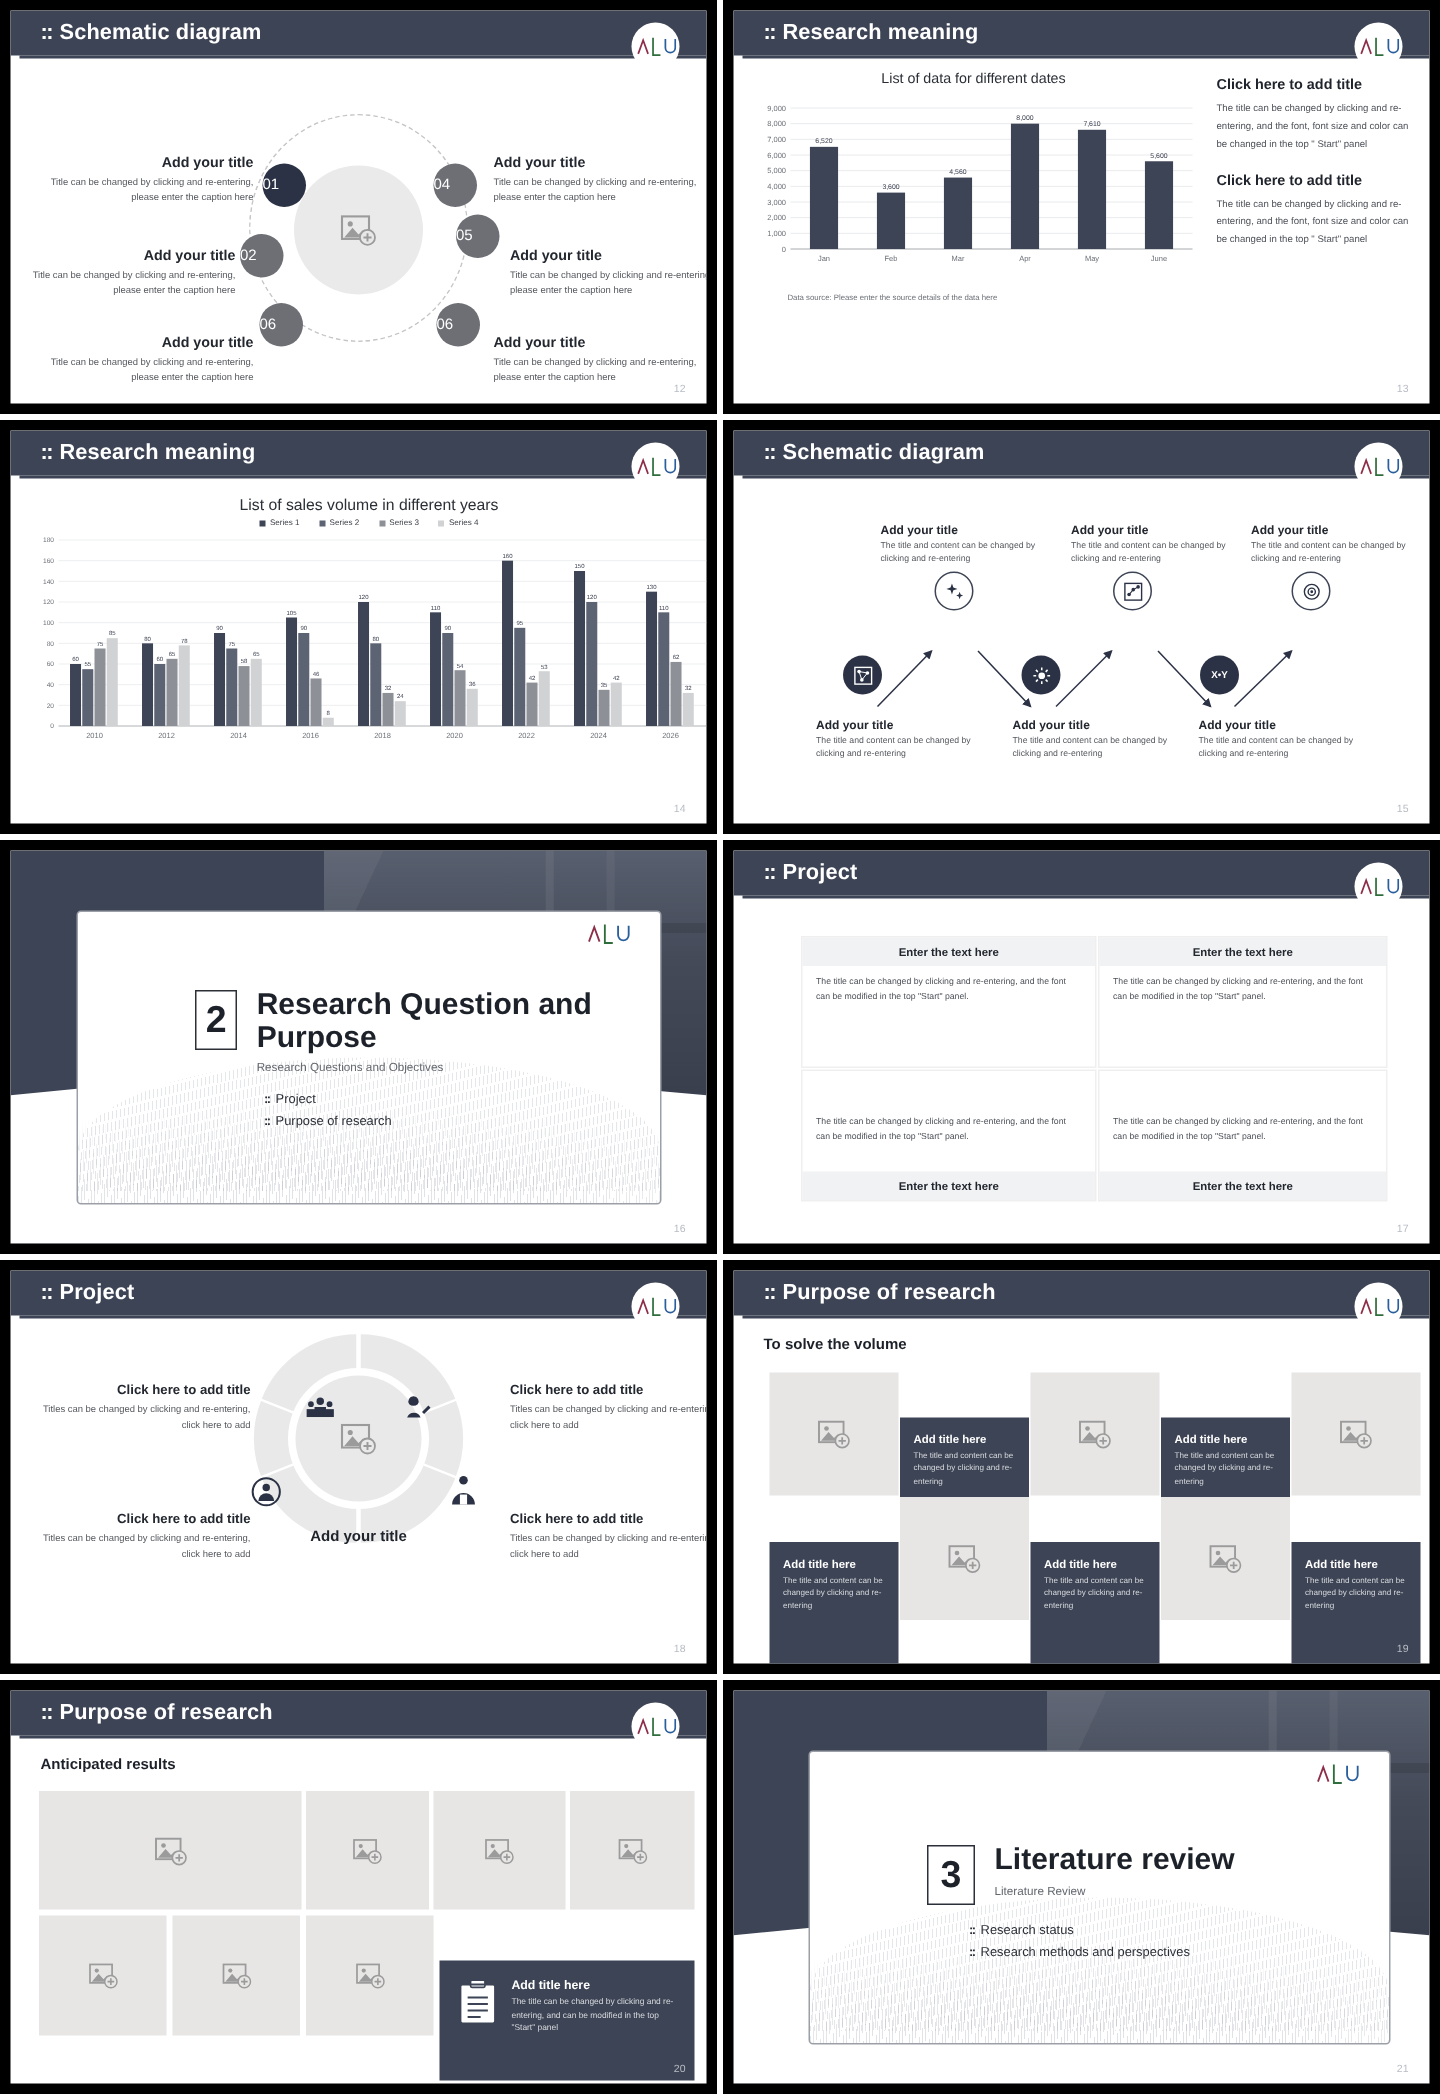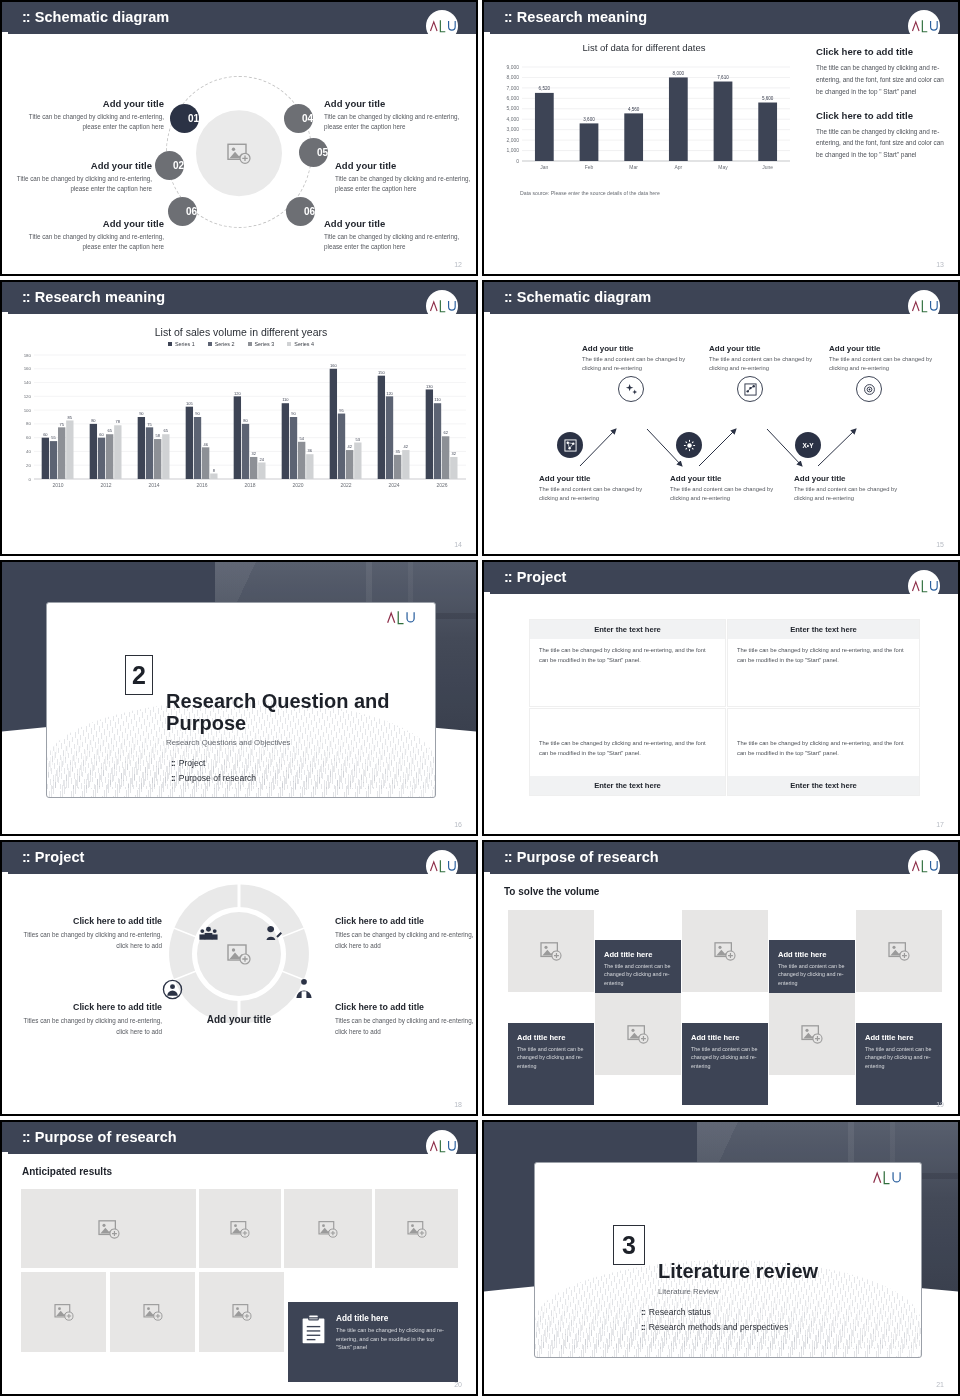--- a/index.html
+++ b/index.html
@@ -16,21 +16,21 @@
     grid-template-rows: repeat(5, 276px);
     column-gap: 4px;
     row-gap: 4px;
     align-content: start;
   }
   .slide {
     position: relative;
     width: 478px; height: 276px;
     background: #ffffff;
     overflow: hidden;
-    border: 2px solid #000000;
+    border: 7px solid #000000;
   }
   
   .hdr {
     position: absolute; left: 0; top: 0; right: 0; height: 30px;
     background: #3d4455;
   }
   .hdr-underline {
     position: absolute; left: 6px; top: 30px; right: 0; height: 2px;
     background: #3d4455;
   }
@@ -61,22 +61,22 @@
     width: 86px; height: 86px; border-radius: 50%; background: #eaeaea;
     display:flex; align-items:center; justify-content:center;
   }
   .s12-dash {
     position: absolute; left: 50%; top: 50%; transform: translate(-50%,-52%);
     width: 146px; height: 152px; border-radius: 50%;
     border: 1px dashed #c6c6c6;
   }
   .num-bubble {
     position: absolute; width: 29px; height: 29px; border-radius: 50%;
-    background: #6d6f74; color: #fff; font-size: 10px; font-weight: bold;
-    display: flex; align-items: center; justify-content: flex-end;
+    background: #6d6f74; color: #fff; font-size: 10px; font-weight: normal;
+    display: flex; align-items: center; justify-content: flex-start;
   }
   .num-bubble.dark { background: #2b3245; }
   .s12-txt { position: absolute; width: 142px; }
   .s12-txt .t { font-size: 9.5px; font-weight: bold; color: #23272f; margin-bottom: 3px; }
   .s12-txt .d { font-size: 6.3px; color: #55585e; line-height: 1.55; }
   .ta-r { text-align: right; }
   .ta-l { text-align: left; }
   
   .chart-title { text-align: center; font-size: 9.5px; color: #2b2f36; }
   .tick-lbl { font-size: 5px; fill: #6b6f76; }
@@ -130,21 +130,21 @@
     position: absolute; left: 0; bottom: 4%; width: 100%; height: 46%;
     background: repeating-linear-gradient(95deg, rgba(110,118,134,.18) 0 .5px, transparent .5px 2.6px);
     border-radius: 50% 50% 0 0 / 70% 70% 0 0;
   }
   .div-inner { position: absolute; left: 78px; top: 52px; }
   .div-num {
     width: 32px; height: 40px; border: 1.6px solid #2b2f38;
     display: inline-flex; align-items: center; justify-content: center;
     font-size: 25px; font-weight: bold; color: #1d2129; vertical-align: top;
   }
-  .div-head { font-size: 20px; font-weight: bold; color: #1d2129; line-height: 1.08; margin-top: 36px; }
+  .div-head { font-size: 20px; font-weight: bold; color: #1d2129; line-height: 1.08; }
   .div-sub { font-size: 7.8px; color: #63676e; margin-top: 4px; }
   .div-bullets { margin-top: 11px; }
   .div-bullets li { list-style: none; font-size: 8.6px; color: #2a2e36; margin-bottom: 5px; }
   .bl { color: #2a2e36; font-weight: bold; margin-right: 4px; letter-spacing: -1px; }
   .div-logo { position: absolute; right: 20px; top: 6px; }
   
   .s17-box { position: absolute; background: #ffffff; box-shadow: 0 0 0 1px #efefef; }
   .s17-cap { background: #f1f2f3; font-size: 7.6px; font-weight: bold; color: #22262e;
              text-align: center; padding: 5px 0; }
   .s17-body { font-size: 5.8px; color: #4c5057; line-height: 1.7; padding: 7px 9px 0 9px; }

